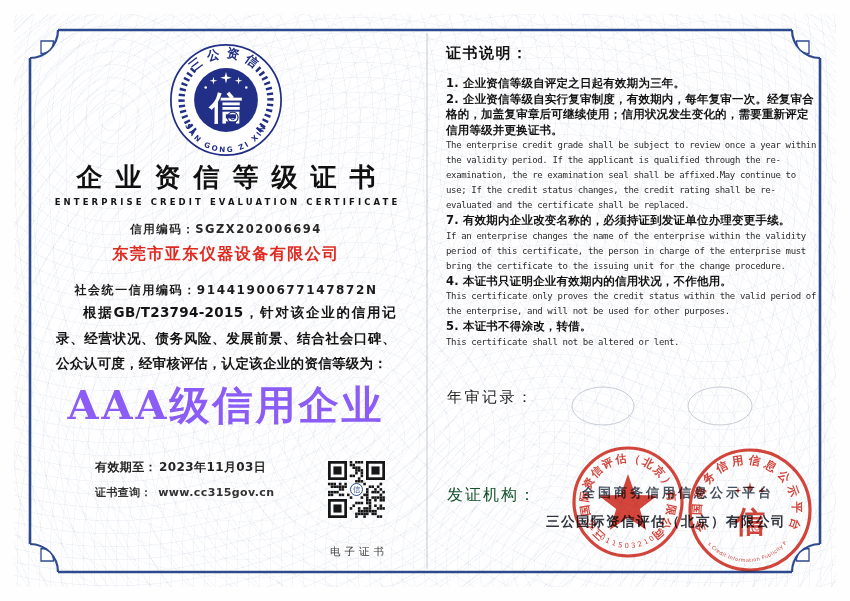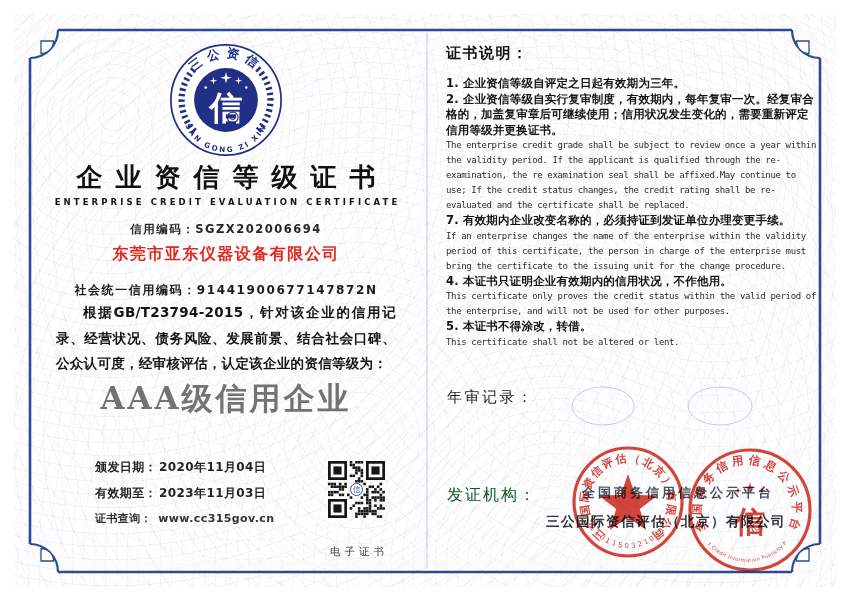--- a/index.html
+++ b/index.html
@@ -27,21 +27,21 @@
             letter-spacing:3.1px;text-indent:3px;color:#141414;white-space:nowrap;}
   .credit-line{left:0;top:186px;width:100%;text-align:center;font-size:11.5px;font-weight:600;
                letter-spacing:1.5px;color:#262626;}
   .company{left:0;top:208px;width:100%;text-align:center;font-size:16px;font-weight:bold;
            letter-spacing:1.5px;color:#e02a20;white-space:nowrap;}
   .social{left:0;top:246px;width:100%;text-align:center;font-size:12px;font-weight:600;
           letter-spacing:1.6px;color:#1c1c1c;white-space:nowrap;}
   .para{left:16px;top:264px;width:340px;font-size:13.5px;font-weight:600;line-height:25.5px;
         letter-spacing:.3px;text-indent:2em;color:#141414;text-align:justify;}
   .rating{left:0;top:342px;width:100%;text-align:center;font-family:"DejaVu Serif","Liberation Serif",serif;
-          font-size:31px;font-weight:bold;letter-spacing:3px;color:#737373;white-space:nowrap;}
+          font-size:40px;font-weight:bold;letter-spacing:3px;color:#8b5cf6;white-space:nowrap;}
   .dates{left:55px;top:423px;font-size:12px;font-weight:bold;color:#242424;}
   .dates .row{margin-bottom:9px;letter-spacing:.4px;}
   .dates .row.query{font-weight:600;font-size:11px;color:#333;margin-top:2px;}
   .dates .val{margin-left:2px;}
   .qr{left:288px;top:425px;width:57px;height:57px;}
   .qr-cap{left:277px;top:509px;width:80px;text-align:center;font-size:10.5px;letter-spacing:4px;
           text-indent:4px;color:#3a3a3a;font-family:"DejaVu Serif","Liberation Serif",serif;}
   .heading{left:2px;top:8px;font-size:15px;font-weight:bold;letter-spacing:1.5px;color:#111;}
   .items{left:2px;top:40px;width:372px;}
   .item .zh{font-size:11.5px;font-weight:700;line-height:15.5px;letter-spacing:.2px;color:#131313;}
@@ -120,23 +120,20 @@
     <div class="abs company">东莞市亚东仪器设备有限公司</div>
 
     <div class="abs social">
       <span>社会统一信用编码：</span><span>91441900677147872N</span>
     </div>
 
     <div class="abs para">根据GB/T23794-2015，针对该企业的信用记录、经营状况、债务风险、发展前景、结合社会口碑、公众认可度，经审核评估，认定该企业的资信等级为：</div>
     <div class="abs rating">AAA级信用企业</div>
 
     <div class="abs dates">
-      <div class="row">
-        <span>颁发日期：</span><span class="val">2020年11月04日</span>
-      </div>
       <div class="row">
         <span>有效期至：</span><span class="val">2023年11月03日</span>
       </div>
       <div class="row query">
         <span>证书查询：</span>&nbsp;<span class="val">www.cc315gov.cn</span>
       </div>
     </div>
 
     <div class="abs qr">
       <svg id="qr-svg" viewBox="0 0 57 57" width="57" height="57">

